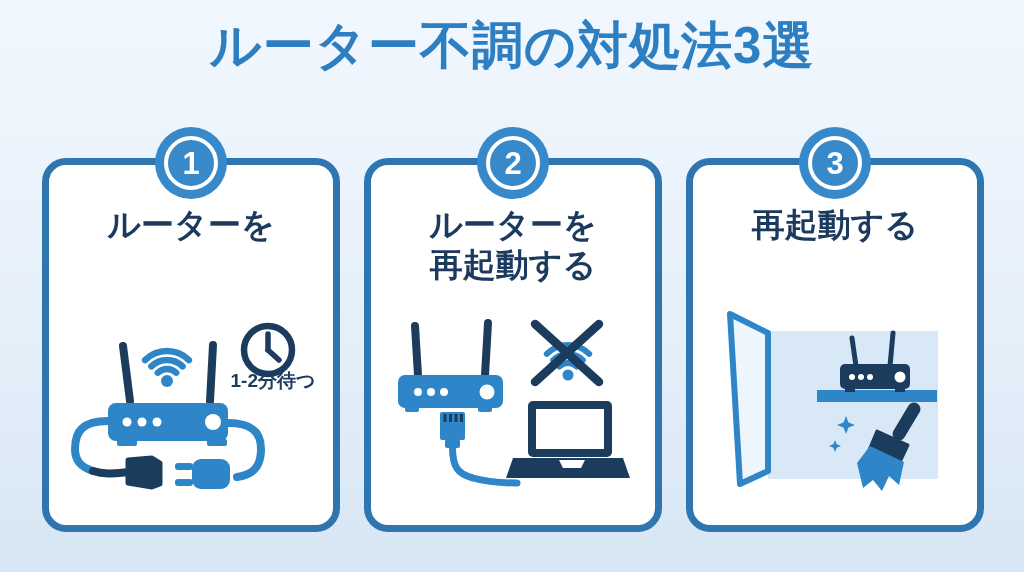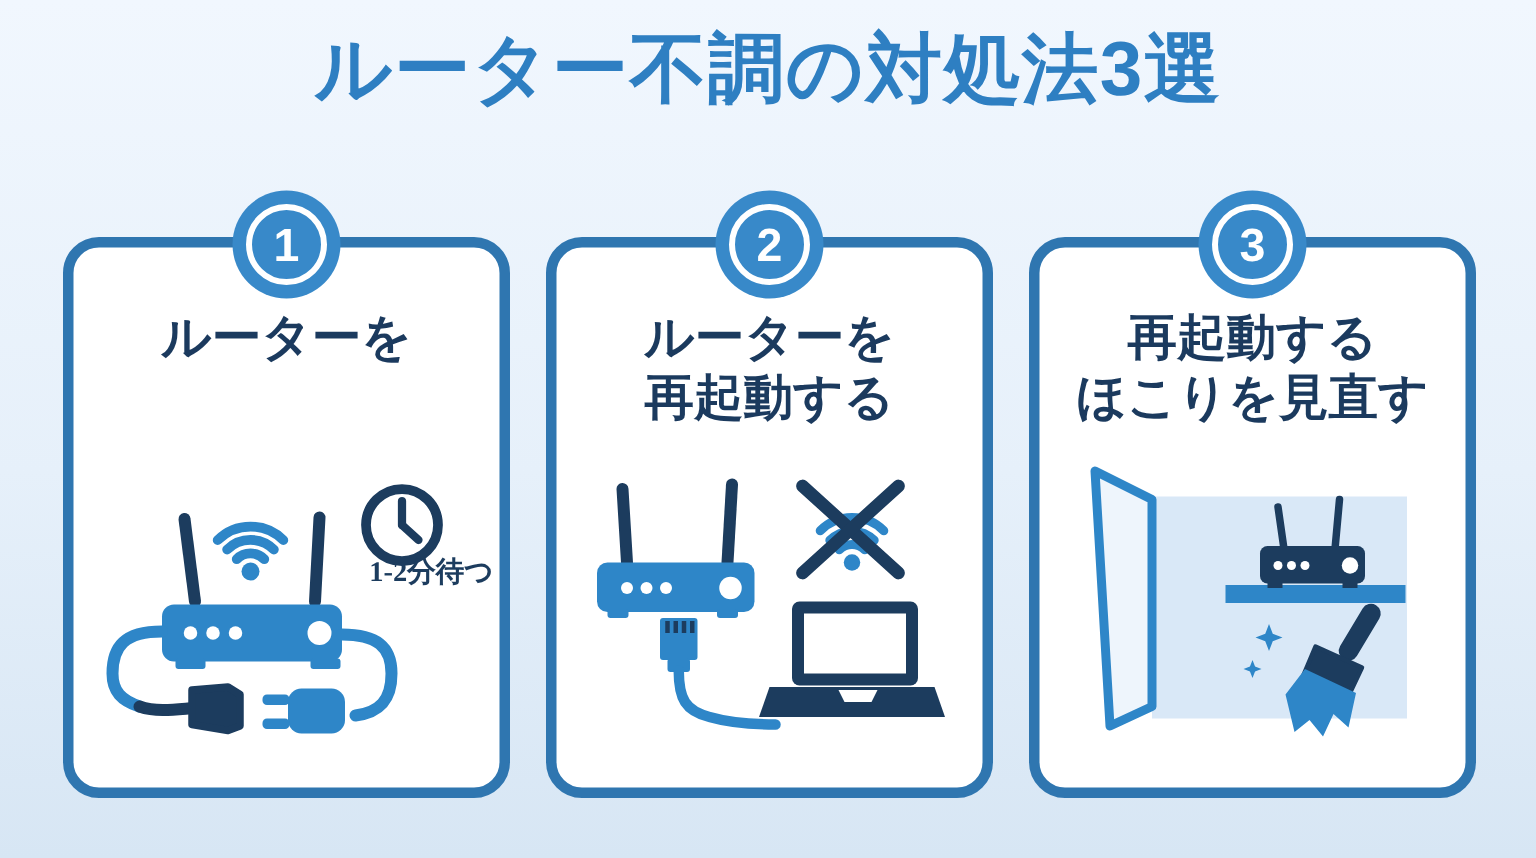--- a/index.html
+++ b/index.html
@@ -45,22 +45,22 @@
     margin: 40px 0 14px 0; text-align: center;
     font-size: 33px; font-weight: 800; line-height: 1.22;
     color: #1b3a5e;
   }
   .icon-svg { position: absolute; left: 0; width: 284px; height: 220px; }
   .svg-1 { top: 138px; }
   .svg-2 { top: 143px; }
   .svg-3 { top: 138px; }
   .wait-note {
     position: absolute; left: 168px; top: 203px; width: 112px;
-    text-align: right; font-size: 19px; font-weight: 800;
-    color: #1c3c5e; white-space: nowrap; font-family: Liberation Serif, serif;
+    text-align: center; font-size: 19px; font-weight: 800;
+    color: #1c3c5e; white-space: nowrap;
   }
 </style>
 </head>
 <body>
 
 <h1 class="page-title">ルーター不調の対処法3選</h1>
 
 <section class="card card-1">
   <div class="badge">
     <div class="badge-ring">
@@ -165,21 +165,20 @@
 </section>
 
 <section class="card card-3">
   <div class="badge">
     <div class="badge-ring">
       <span class="badge-num">3</span>
     </div>
   </div>
   <h2 class="card-title">
     <span>再起動する</span><br>
-    <span>ほこりを見直す</span>
   </h2>
   <svg class="icon-svg svg-3" viewBox="0 0 284 220">
 
     <rect x="75" y="28" width="170" height="148" fill="#d9e8f7"></rect>
 
     <path d="M 37 11 L 75 30 L 75 168 L 47 181 Z" fill="#eef5fc" stroke="#2e86c8" stroke-width="6" stroke-linejoin="round"></path>
 
     <g>
       <rect x="124" y="87" width="120" height="12" fill="#2e86c8"></rect>
       <line x1="159" y1="35" x2="163" y2="63" stroke="#1c3c5e" stroke-width="5" stroke-linecap="round"></line>

